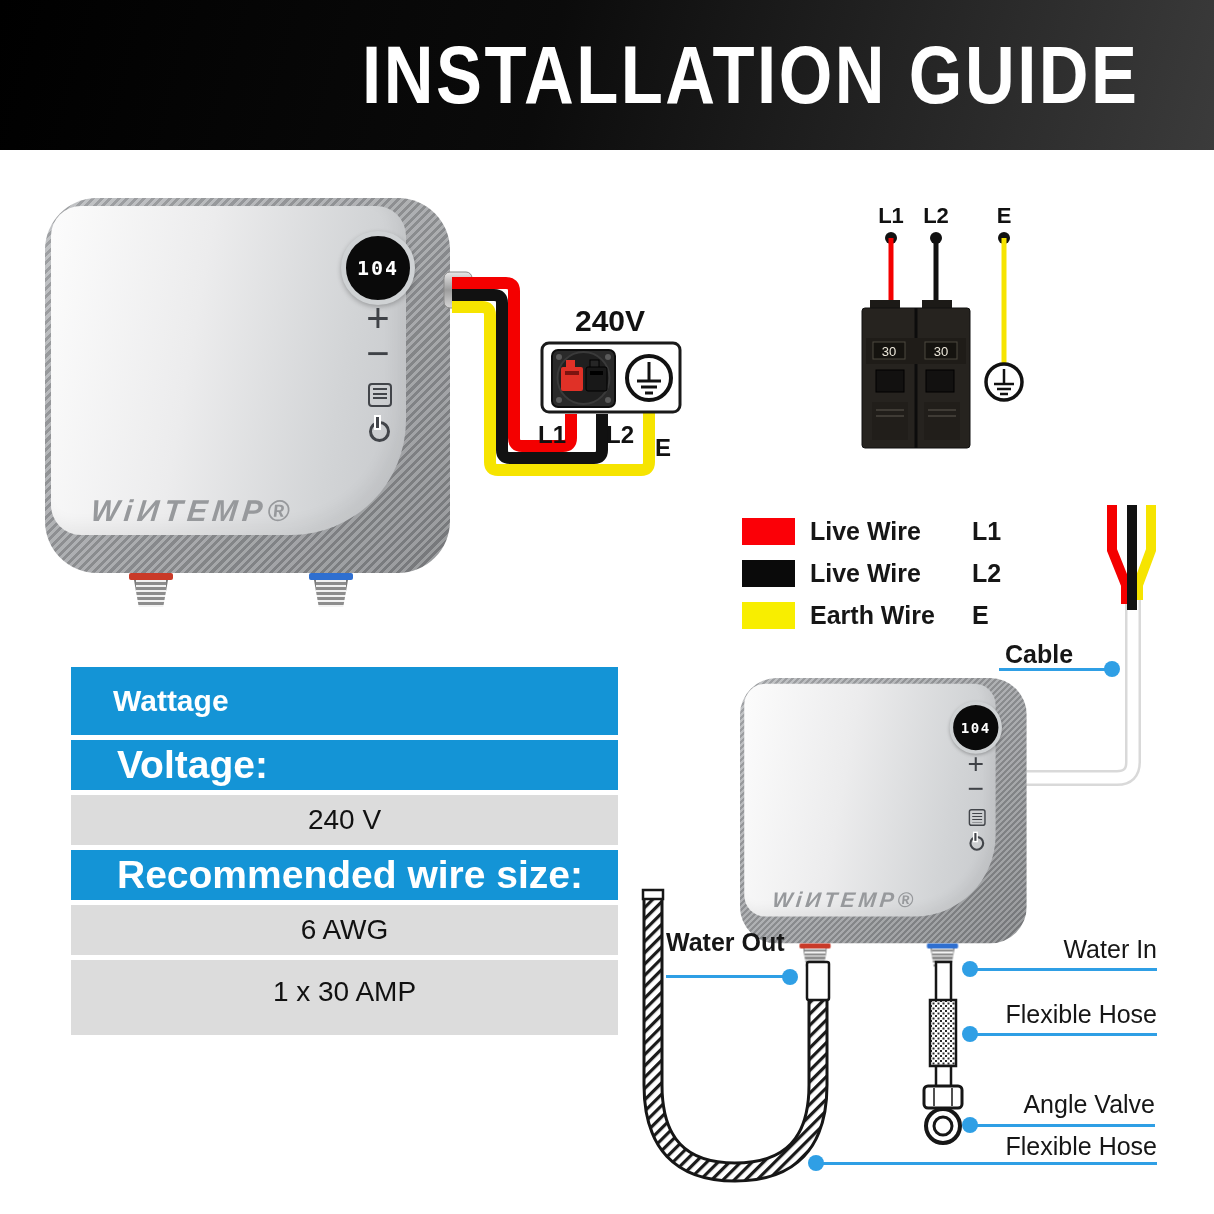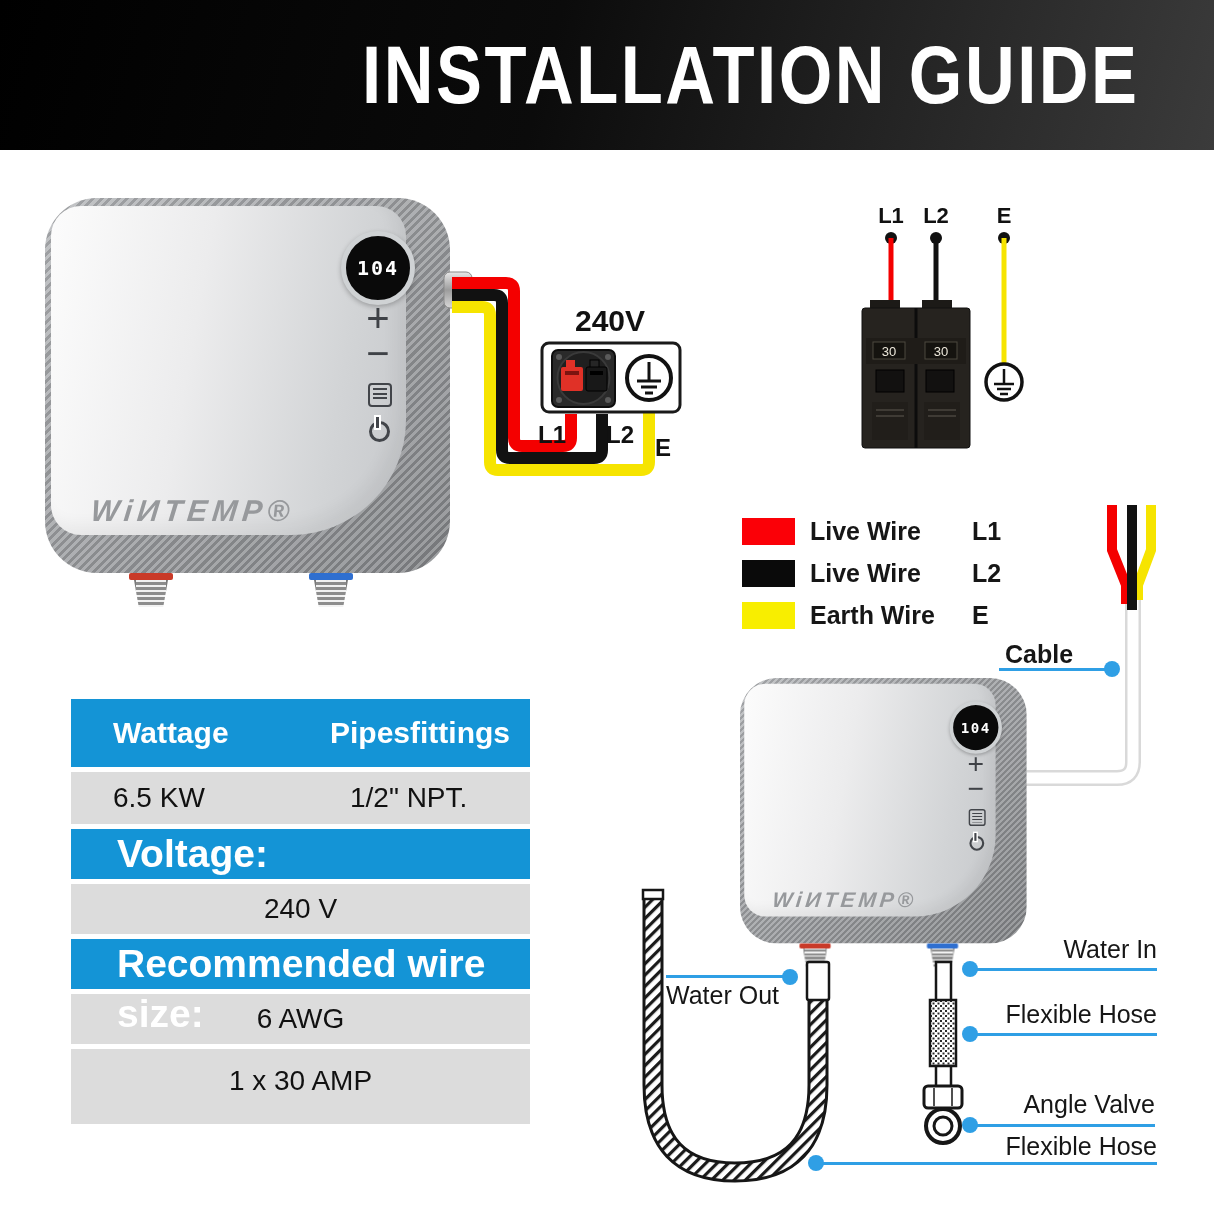--- a/index.html
+++ b/index.html
@@ -53,21 +53,21 @@
 
   
   .legend{position:absolute;left:742px;top:518px;width:270px;font-weight:bold;}
   .legend-row{position:relative;height:27px;margin-bottom:15px;}
   .legend-swatch{position:absolute;left:0;top:0;width:53px;height:27px;}
   .sw-red{background:#fb0007;} .sw-black{background:#0a0a0a;} .sw-yellow{background:#f8ee00;}
   .legend-label{position:absolute;left:68px;top:0;font-size:25px;line-height:27px;}
   .legend-code{position:absolute;left:230px;top:0;font-size:25px;line-height:27px;}
 
   
-  .spec-table{position:absolute;left:71px;top:667px;width:459px;margin-top:32px;}
+  .spec-table{position:absolute;left:71px;top:667px;width:547px;}
   .st-blue{background:#1494d6;color:#fff;font-weight:bold;}
   .st-gray{background:#dcdcdc;color:#111;}
   .st-header{height:68px;position:relative;font-size:30px;}
   .st-header .c1{position:absolute;left:42px;line-height:68px;}
   .st-header .c2{position:absolute;left:259px;line-height:68px;}
   .st-vals{height:52px;margin-top:5px;position:relative;font-size:28px;}
   .st-vals .c1{position:absolute;left:42px;line-height:52px;}
   .st-vals .c2{position:absolute;left:279px;line-height:52px;}
   .st-label{height:50px;margin-top:5px;line-height:50px;padding-left:46px;font-size:39px;}
   .st-value{height:50px;margin-top:5px;line-height:50px;text-align:center;font-size:28px;}
@@ -201,25 +201,20 @@
   <path d="M1133 600 V762 Q1133 778 1117 778 H1025" stroke="#d9d9d9" stroke-width="16" fill="none"></path>
   <path d="M1133 600 V762 Q1133 778 1117 778 H1025" stroke="#ffffff" stroke-width="11" fill="none"></path>
   <path d="M1112 505 V550 L1126 585 V604" stroke="#f40000" stroke-width="10" fill="none"></path>
   <path d="M1151 505 V550 L1138 585 V600" stroke="#f6e400" stroke-width="10" fill="none"></path>
   <path d="M1132 505 V610" stroke="#111" stroke-width="10" fill="none"></path>
 </svg>
 
 <div class="spec-table">
   <div class="st-header st-blue">
     <span class="c1">Wattage</span>
-    <span class="c2">Pipesfittings</span>
-  </div>
-  <div class="st-vals st-gray">
-    <span class="c1">6.5 KW</span>
-    <span class="c2">1/2" NPT.</span>
   </div>
   <div class="st-label st-blue">Voltage:</div>
   <div class="st-value st-gray">240 V</div>
   <div class="st-label st-blue">Recommended wire size:</div>
   <div class="st-value st-gray">6 AWG</div>
   <div class="st-value st-value-last st-gray">1 x 30 AMP</div>
 </div>
 
 <div class="heater heater-2">
   <div class="heater-face"></div>
@@ -277,17 +272,17 @@
 <div class="c-line" style="left:977px;top:1033px;width:180px;"></div>
 <div class="c-dot" style="left:962px;top:1026px;"></div>
 <div class="c-line" style="left:977px;top:1124px;width:178px;"></div>
 <div class="c-dot" style="left:962px;top:1117px;"></div>
 <div class="c-line" style="left:822px;top:1162px;width:335px;"></div>
 <div class="c-dot" style="left:808px;top:1155px;"></div>
 <div class="c-line" style="left:999px;top:668px;width:108px;"></div>
 <div class="c-dot" style="left:1104px;top:661px;"></div>
 
 <div class="c-label" style="left:1005px;top:640px;font-weight:bold;">Cable</div>
-<div class="c-label" style="left:666px;top:981px;">Water Out</div>
+<div class="c-label" style="left:666px;top:928px;font-weight:bold;">Water Out</div>
 <div class="c-label" style="right:57px;top:935px;text-align:right;">Water In</div>
 <div class="c-label" style="right:57px;top:1000px;text-align:right;">Flexible Hose</div>
 <div class="c-label" style="right:59px;top:1090px;text-align:center;">Angle Valve</div>
 <div class="c-label" style="right:57px;top:1132px;text-align:right;">Flexible Hose</div>
 
 </body></html>

